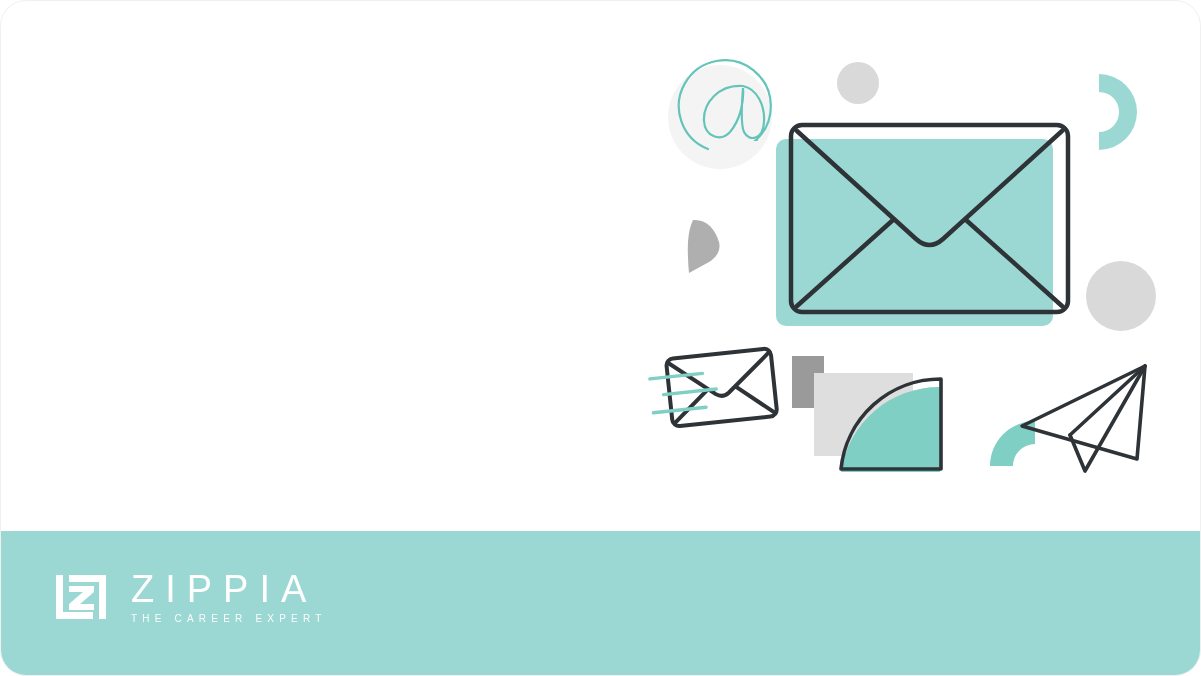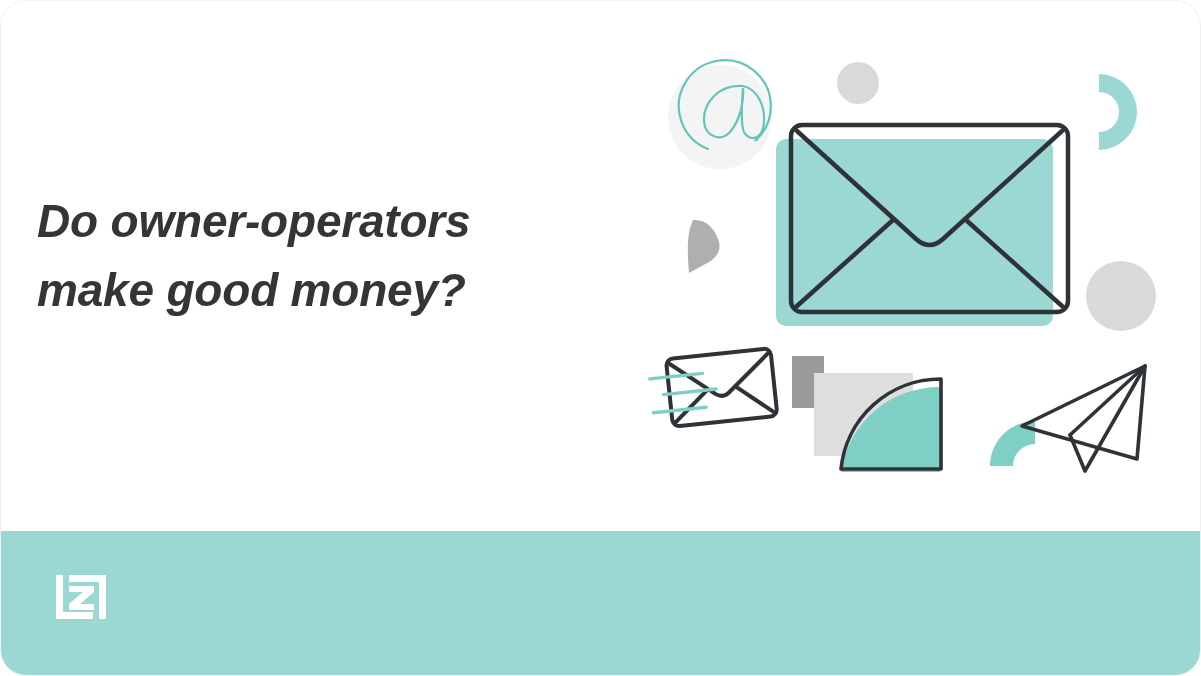--- a/index.html
+++ b/index.html
@@ -91,22 +91,20 @@
     color: #ffffff;
     line-height: 1;
     opacity: 0.95;
   }
 </style>
 </head>
 <body>
 
 <div id="card">
 
-  <div id="headline">Do owner-operators
-make good money?</div>
 
   <div id="artwork">
     <svg width="591" height="530" viewBox="0 0 591 530" xmlns="http://www.w3.org/2000/svg">
 
       <circle cx="109" cy="116" r="52" fill="#F4F4F4"></circle>
 
       <g fill="none" stroke="#63C4B9" stroke-width="2.2" stroke-linecap="round">
         <path d="M 97 148
                  A 46 46 0 1 1 145 139
                  L 146 139"></path>
@@ -185,15 +183,19 @@
   <div id="footer"></div>
 
   <div id="logo-lockup">
     <svg id="logo-mark" viewBox="0 0 56 56">
 
       <path d="M 3 6 L 3 50 L 40 50 L 40 43 L 10 43 L 10 6 Z" fill="#ffffff"></path>
       <path d="M 53 50 L 53 6 L 16 6 L 16 13 L 46 13 L 46 50 Z" fill="#ffffff"></path>
 
       <path d="M 16 17 L 41 17 L 41 23 L 27 35 L 41 35 L 41 41 L 16 41 L 16 35 L 30 23 L 16 23 Z" fill="#ffffff"></path>
     </svg>
+    <div id="logo-text-block">
+      <div id="logo-wordmark">ZIPPIA</div>
+      <div id="logo-tagline">THE CAREER EXPERT</div>
+    </div>
   </div>
 
 </div>
 
 </body></html>

